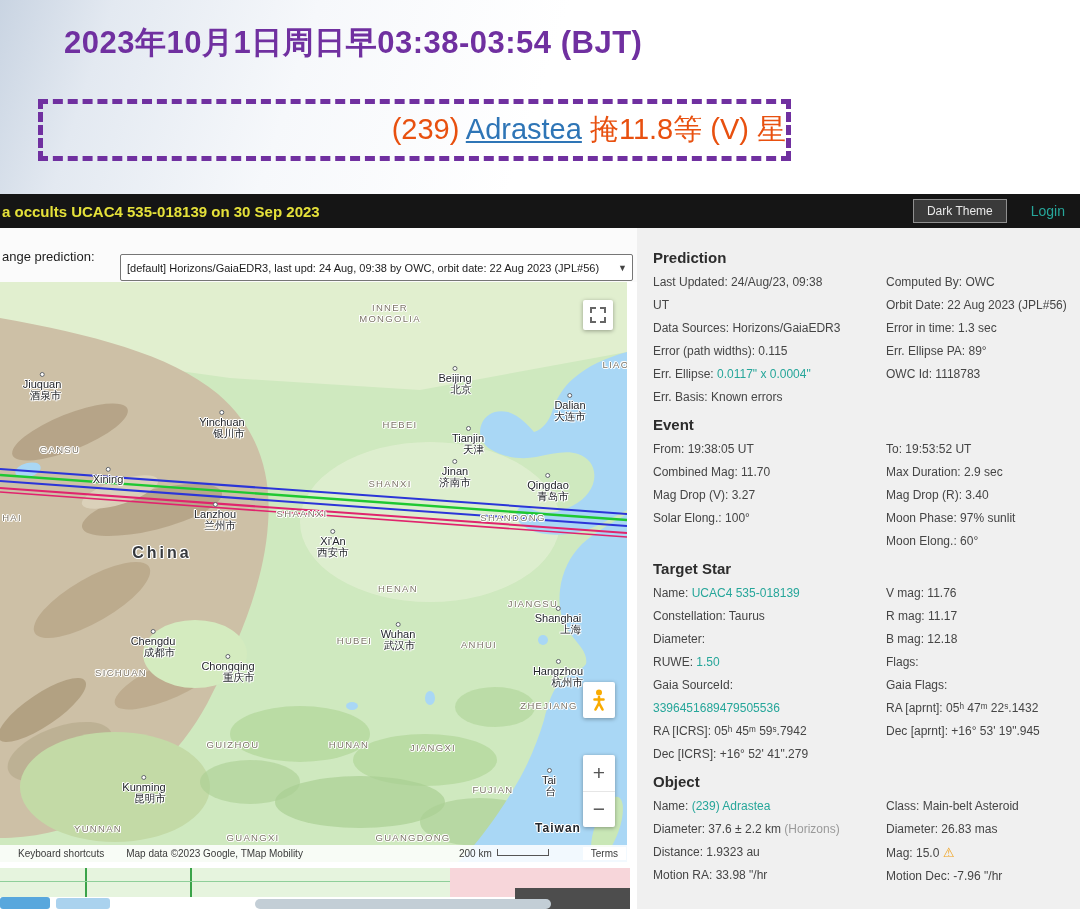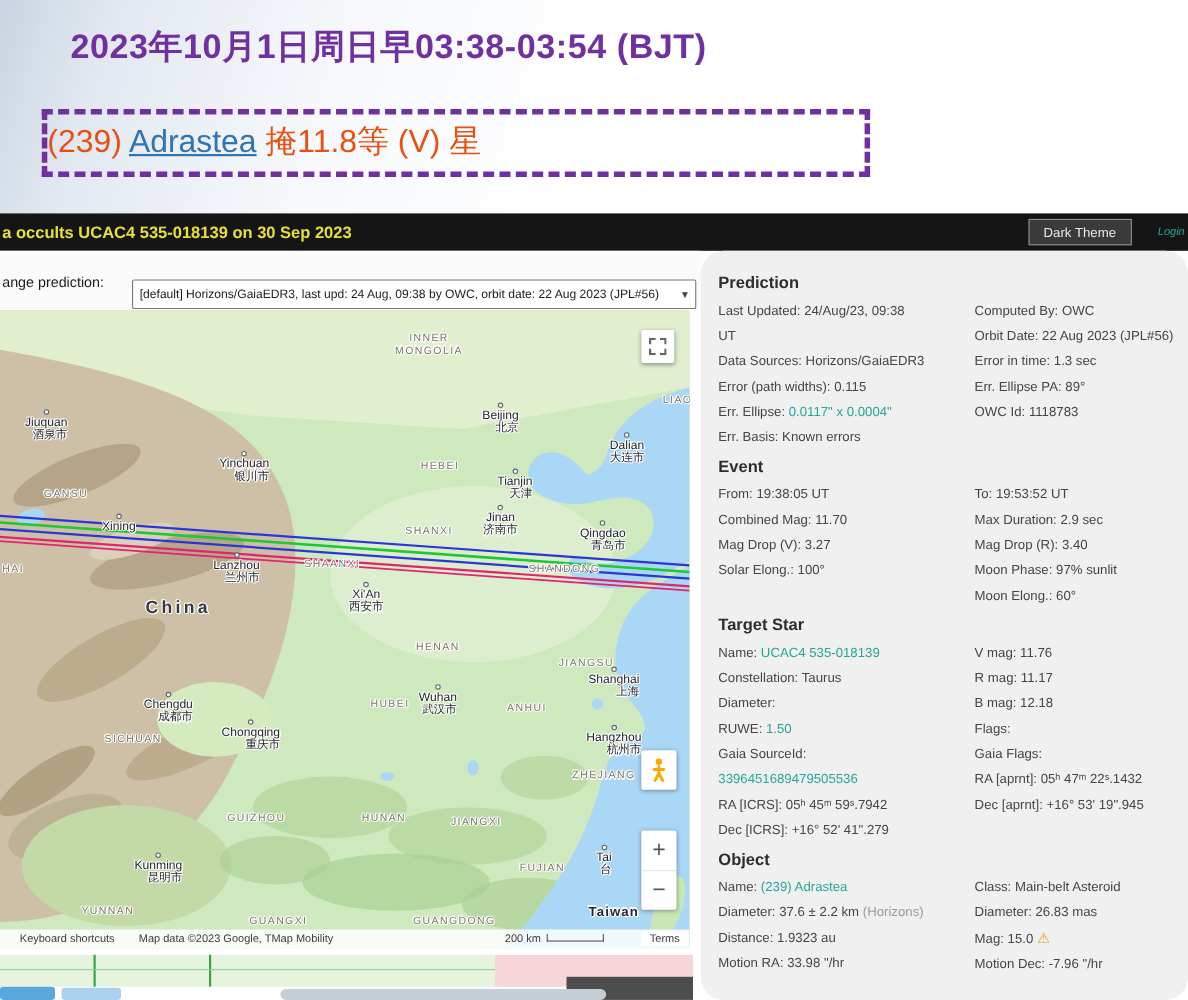--- a/index.html
+++ b/index.html
@@ -5,30 +5,30 @@
   *{margin:0;padding:0;box-sizing:border-box;}
   html,body{background:#fff;}
   .stage{position:relative;width:1080px;height:909px;background:#fff;overflow:hidden;
          font-family:"Liberation Sans","DejaVu Sans",sans-serif;}
   
   .slide-bg{position:absolute;left:0;top:0;width:100%;height:194px;
             background:linear-gradient(108deg,#c9d4e2 0%,#e3e9f1 10%,#f6f8fb 28%,#ffffff 50%);}
   .slide-datetime{position:absolute;left:64px;top:22px;font-size:31px;font-weight:700;
                   color:var(--purple);letter-spacing:.5px;white-space:nowrap;}
   .title-box{position:absolute;left:38px;top:99px;width:753px;height:62px;border:5px dashed var(--purple);
-             text-align:left;line-height:50px;font-size:29px;color:var(--orange);white-space:nowrap;}
+             text-align:right;line-height:50px;font-size:29px;color:var(--orange);white-space:nowrap;}
   .title-box a{color:var(--link-blue);text-decoration:underline;cursor:pointer;}
   
   .topbar{position:absolute;left:0;top:194px;width:100%;height:34px;background:#151515;
           display:flex;align-items:center;}
   .topbar .site-title{color:var(--topbar-yellow);font-size:15px;font-weight:700;margin-left:2px;white-space:nowrap;}
   .topbar .spacer{flex:1;}
   .btn-darktheme{background:#3a3a3a;border:1px solid #8f8f8f;color:#e9e9e9;font-size:12px;
                  padding:4px 13px;margin-right:24px;font-family:inherit;cursor:pointer;}
-  .login{color:var(--teal);font-size:10px;margin-right:3px;text-decoration:none;cursor:pointer;font-style:italic;}
+  .login{color:var(--teal);font-size:14px;margin-right:15px;text-decoration:none;cursor:pointer;}
   
   .predbar{position:absolute;left:0;top:228px;width:637px;height:54px;background:#fbfbfb;}
   .predbar .plabel{position:absolute;left:2px;top:21px;font-size:13px;color:#1c1c1c;}
   .pred-select{position:absolute;left:120px;top:26px;width:513px;height:27px;background:#fff;
                border:1px solid #767676;border-radius:2px;font-size:11px;color:#1c1c1c;
                display:flex;align-items:center;padding:0 16px 0 6px;white-space:nowrap;overflow:hidden;cursor:pointer;}
   .pred-select .arrow{position:absolute;right:5px;top:8px;font-size:9px;color:#444;}
   
   .map{position:absolute;left:0;top:282px;width:627px;height:580px;overflow:hidden;background:#cfe9bf;cursor:grab;}
   .map svg.base{position:absolute;left:0;top:0;}
@@ -54,21 +54,21 @@
             display:flex;align-items:center;font-size:10px;color:#3a3a3a;}
   .map-attr .kb{margin-left:18px;cursor:pointer;}
   .map-attr .md{margin-left:22px;}
   .map-attr .sp{flex:1;}
   .scale-wrap{display:flex;align-items:center;margin-right:34px;}
   .scale-txt{margin-right:5px;}
   .scale-bar{width:52px;height:7px;border:1px solid #555;border-top:none;margin-bottom:2px;}
   .terms{background:rgba(255,255,255,.95);padding:1px 8px;margin-right:1px;cursor:pointer;}
   
   .panel{position:absolute;left:637px;top:228px;width:443px;height:681px;background:#f0f0f0;
-         padding:14px 0 0 16px;overflow:hidden;border-radius:21px;}
+         padding:14px 0 0 16px;overflow:hidden;}
   .panel h3{font-size:15px;color:#2d2d2d;font-weight:700;margin:7px 0 5px 0;}
   .panel .cols{display:flex;}
   .panel .col.left{width:233px;flex:none;}
   .panel .col.right{flex:1;min-width:0;}
   .field{font-size:12px;color:#454545;line-height:23px;white-space:nowrap;}
   .fvalue{white-space:pre-line;}
   .fvalue.accent{color:var(--teal);cursor:pointer;}
   .fnote{color:#9a9a9a;}
   .warn{color:var(--warning);font-size:13px;}
   

